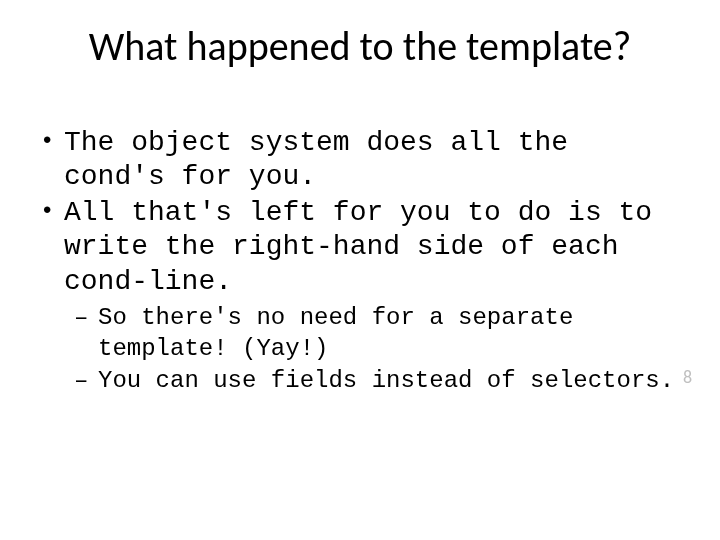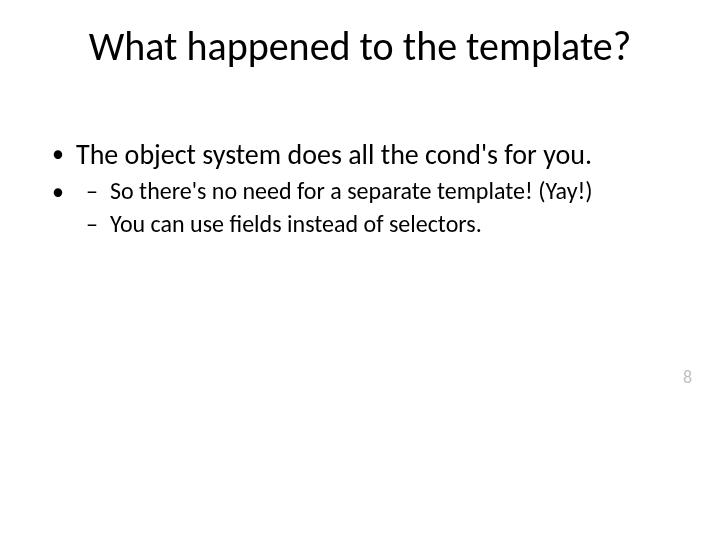--- a/index.html
+++ b/index.html
@@ -30,22 +30,23 @@
     letter-spacing: 0px;
   }
   .body {
     position: absolute;
     top: 126px;
     left: 34px;
     right: 40px;
   }
   ul.top {
     list-style: none;
-    margin: 12px;
+    margin: 0;
     padding: 0;
+    font-family: Liberation Mono, monospace;
   }
   ul.top > li {
     position: relative;
     padding-left: 30px;
     font-size: 28px;
     line-height: 1.22;
     margin-bottom: 2px;
   }
   ul.top > li::before {
     content: "•";
@@ -88,20 +89,21 @@
 
 <div class="slide">
   <div class="title">What happened to the template?</div>
 
   <div class="body">
     <ul class="top">
       <li>
         <span>The object system does all the cond's for you.</span>
       </li>
       <li>
+        <span>All that's left for you to do is to write the right-hand side of each cond-line.</span>
         <ul class="sub">
           <li>
             <span>So there's no need for a separate template! (Yay!)</span>
           </li>
           <li>
             <span>You can use fields instead of selectors.</span>
           </li>
         </ul>
       </li>
     </ul>

